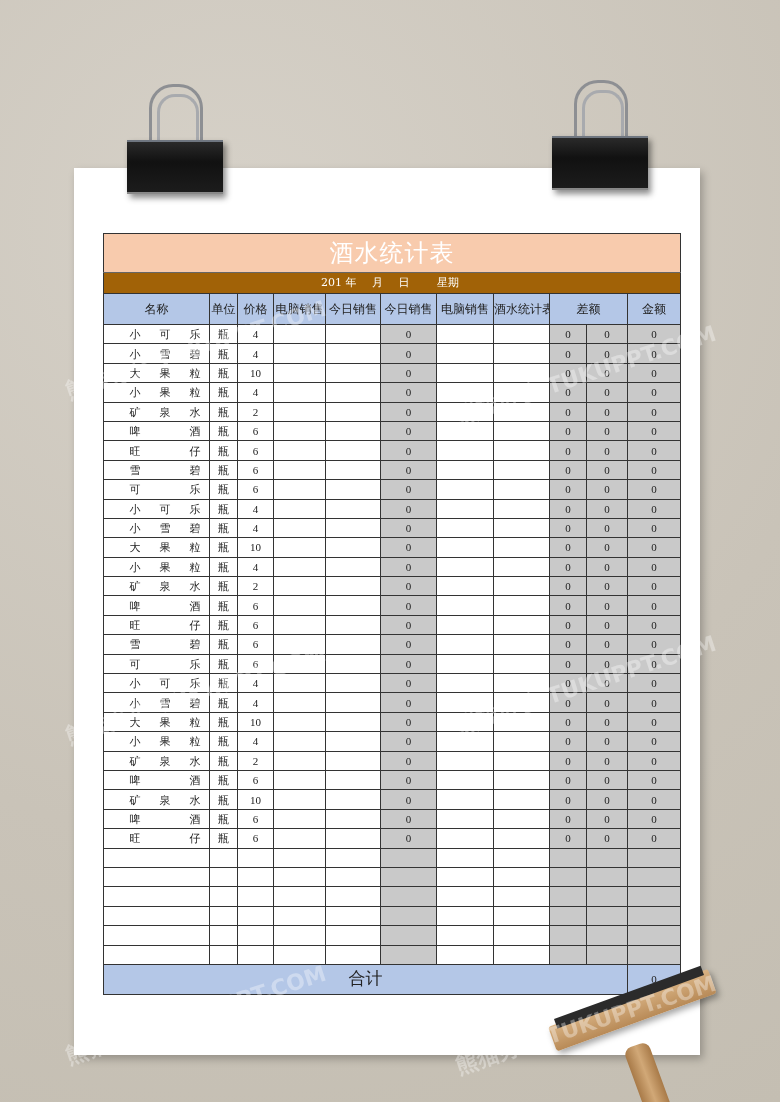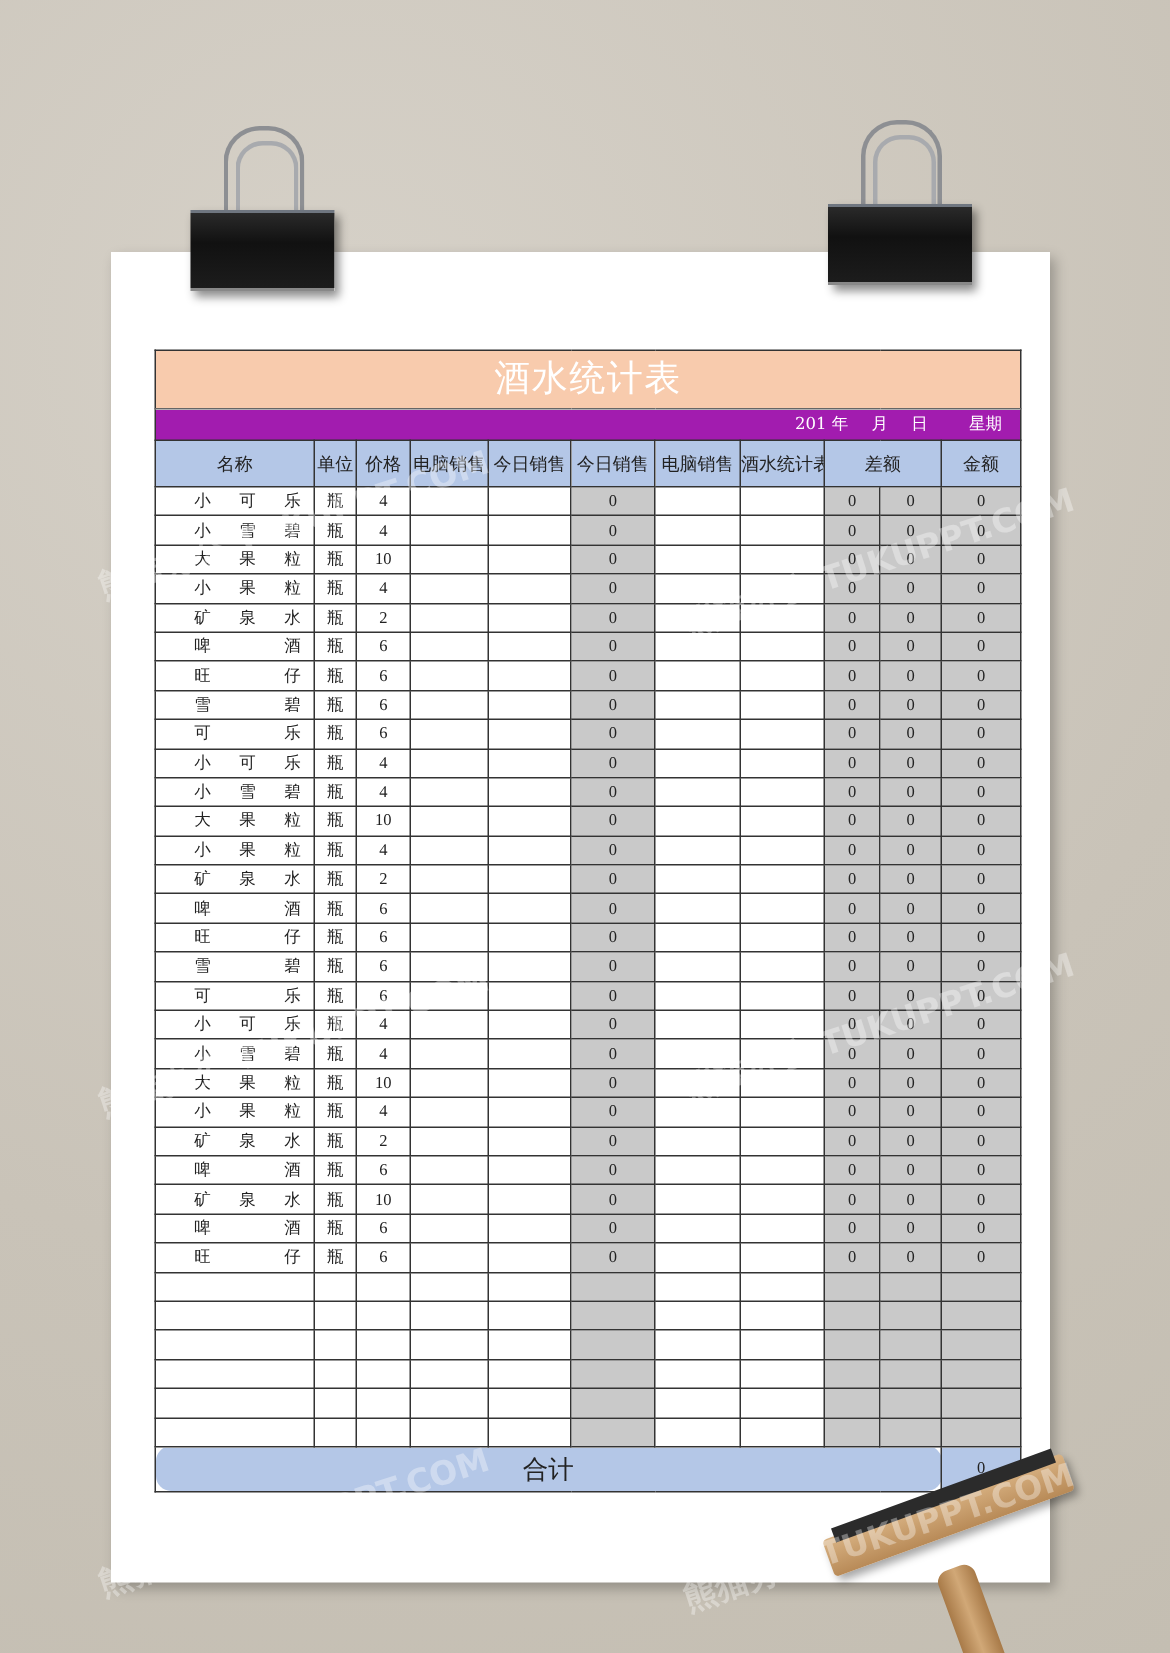--- a/index.html
+++ b/index.html
@@ -29,28 +29,28 @@
     border-top:2px solid #6f7680; border-bottom:2px solid #888;
     box-shadow: 3px 4px 6px rgba(0,0,0,0.45);
   }
   .sheet {
     position:absolute; left:103px; top:233px; width:577px;
     border-collapse:collapse; table-layout:fixed;
     font-family:"Liberation Serif", "DejaVu Serif", serif;
   }
   .sheet td { border:1px solid #333; padding:0; text-align:center; font-size:11px; color:#222; height:18.4px; line-height:18px; overflow:hidden; white-space:nowrap; }
   .title-row td { background:#f8cbad; color:#ffffff; font-size:24px; height:38px; line-height:38px; border-bottom:1px solid #666; font-family:Liberation Serif, serif; letter-spacing:1px; }
-  .date-row td { background:#a21caf; color:#ffffff; font-size:11px; text-align:right; height:20px; line-height:20px; padding-left:8px; font-family:"DejaVu Serif", serif;margin-left:22px; }
+  .date-row td { background:#a16207; color:#ffffff; font-size:11px; text-align:center; height:20px; line-height:20px; padding-left:8px; font-family:"DejaVu Serif", serif;margin-left:22px; }
   .date-row span { margin-right:12px; }
   .head-row td { background:#b4c7e7; color:#222; font-size:12px; height:30px; line-height:30px; font-family:Liberation Serif, serif; }
   .gray { background:#c9c9c9; }
   .name-cell { text-align:right; padding-left:16px !important; }
   .name-cell span { display:inline-block; width:30px; }
   .total-row td { background:#b4c7e7; height:29px; line-height:29px; }
-  .total-label { font-size:17px !important; font-family:Liberation Serif, serif;border-radius:10px; }
+  .total-label { font-size:17px !important; font-family:Liberation Mono, monospace; }
   .stamp { position:absolute; left:548px; top:985px; width:170px; height:130px; }
   .stamp .base {
     position:absolute; left:0; top:42px; width:170px; height:26px;
     background:linear-gradient(#d9b384, #b88a57);
     transform:rotate(-20deg); transform-origin:left top;
     border-radius:3px; box-shadow:2px 4px 6px rgba(0,0,0,0.35);
   }
   .stamp .rubber {
     position:absolute; left:6px; top:34px; width:156px; height:10px;
     background:#2b2b2b; transform:rotate(-20deg); transform-origin:left top;

